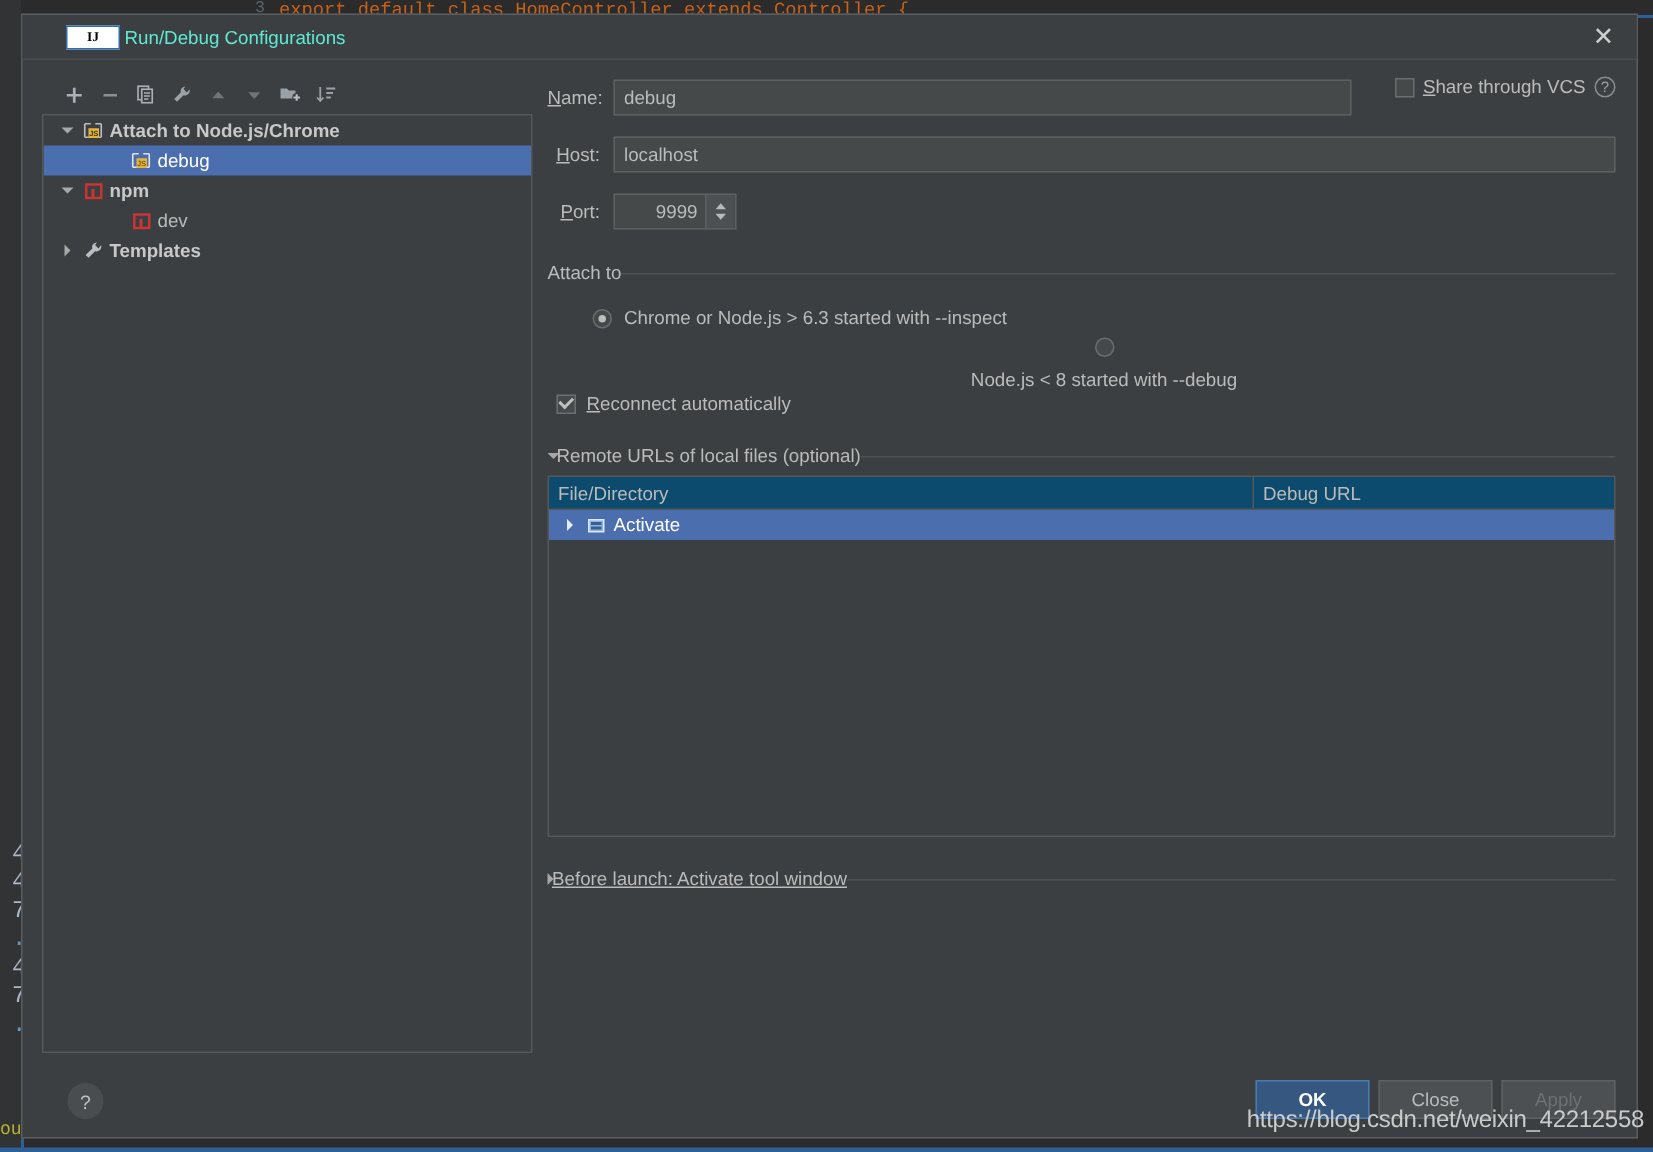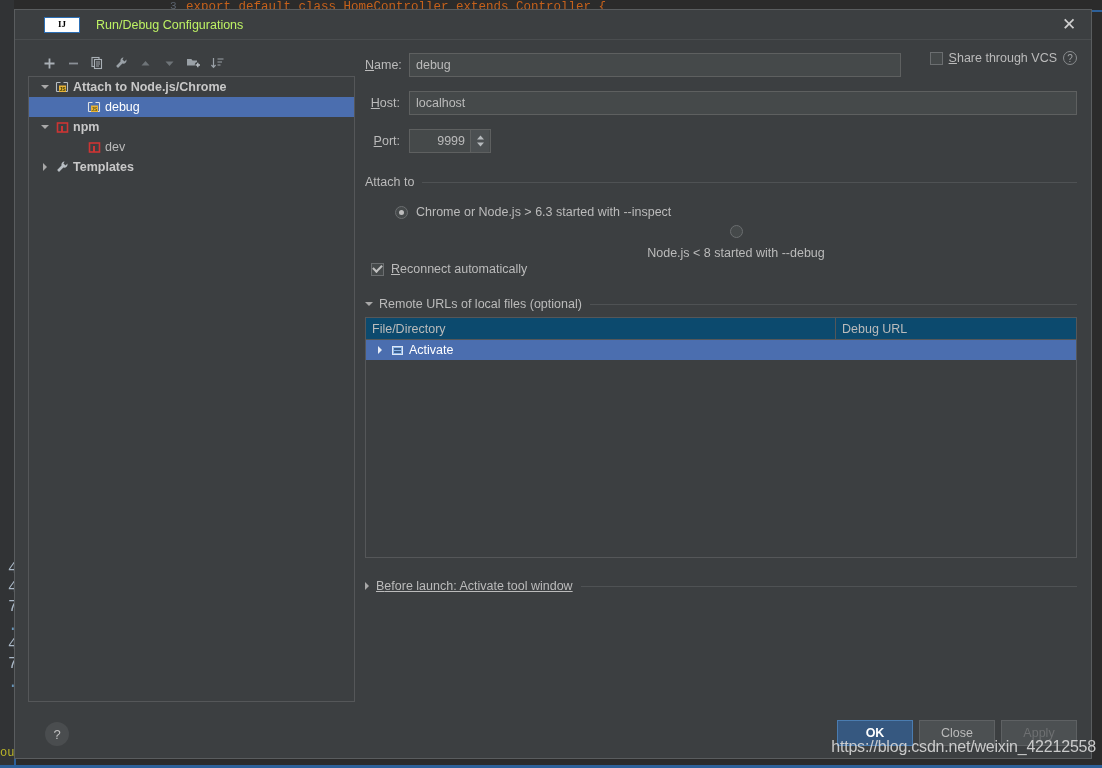--- a/index.html
+++ b/index.html
@@ -89,23 +89,23 @@
     width: 36px; height: 16px;
     background: #ffffff;
     border: 1px solid #2c6fb5;
     display: flex; align-items: center; justify-content: center;
     font-size: 9px; font-weight: bold; color: #000;
     font-family: "Liberation Serif", serif;
     line-height: 1;
     margin-left: 20px;
   }
   #dialog-title {
-    margin-left: 16px;
-    font-size: 12.5px;
-    color: #bef264;
+    margin-left: 3px;
+    font-size: 12.5px;
+    color: #5eead4;
   }
   #close-btn {
     margin-left: auto;
     width: 44px; height: 30px;
     display: flex; align-items: center; justify-content: center;
     color: #cfcfcf; font-size: 17px; cursor: pointer;
     font-family: "Liberation Sans", sans-serif;
   }
 
   
@@ -233,21 +233,21 @@
     width: 14px; height: 14px; border-radius: 50%;
     border: 1px solid #8a8d8f; color: #a0a3a5;
     font-size: 10px; display:flex; align-items:center; justify-content:center;
     cursor: pointer;
   }
 
   
   .sep-title {
     display: flex; align-items: center;
     font-size: 12.5px; color: #bbbbbb;
-    gap: 8px;
+    gap: 0;
     white-space: nowrap;
   }
   .sep-title .line {
     flex: 1 1 auto;
     height: 1px;
     background: #4f5254;
   }
   .tri {
     width: 0; height: 0;
     border-left: 4.5px solid #a8a8a8;

